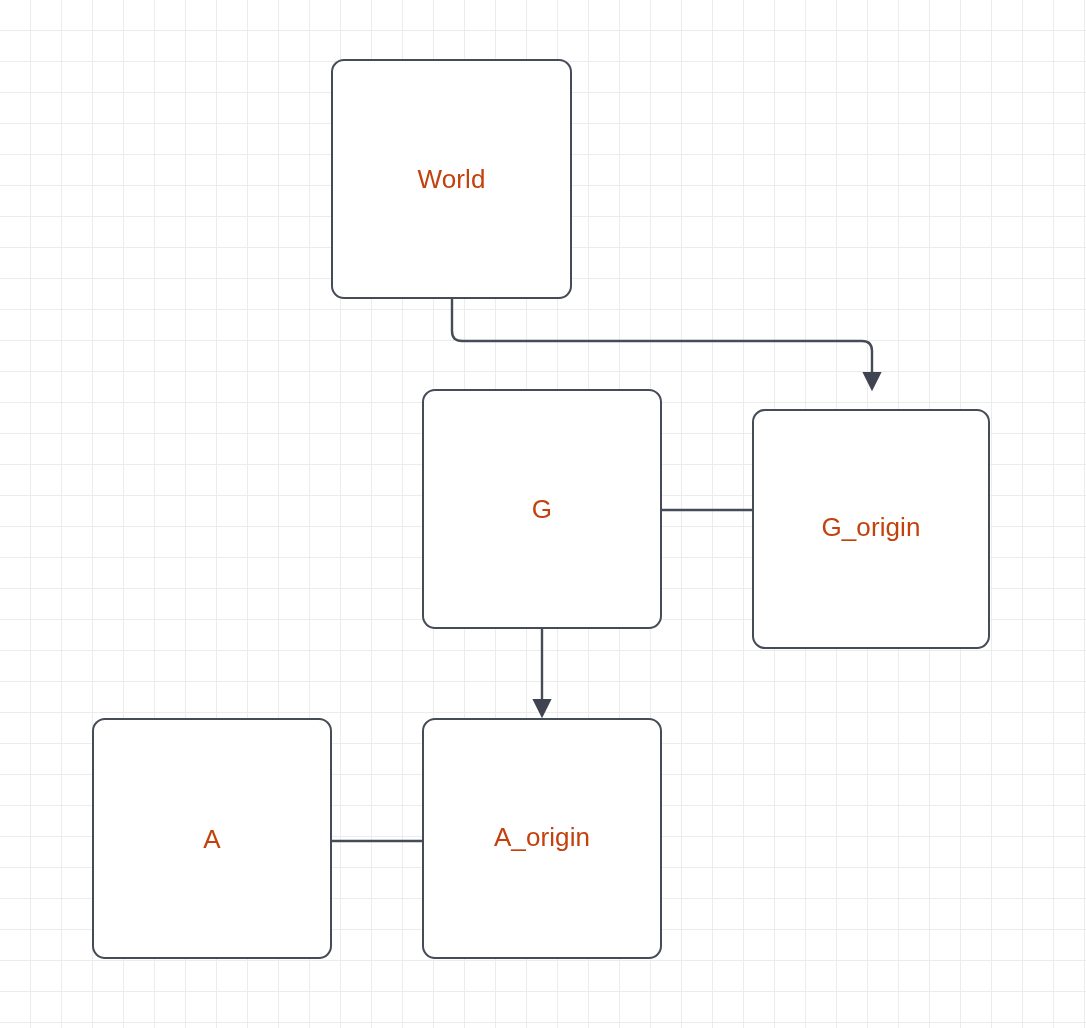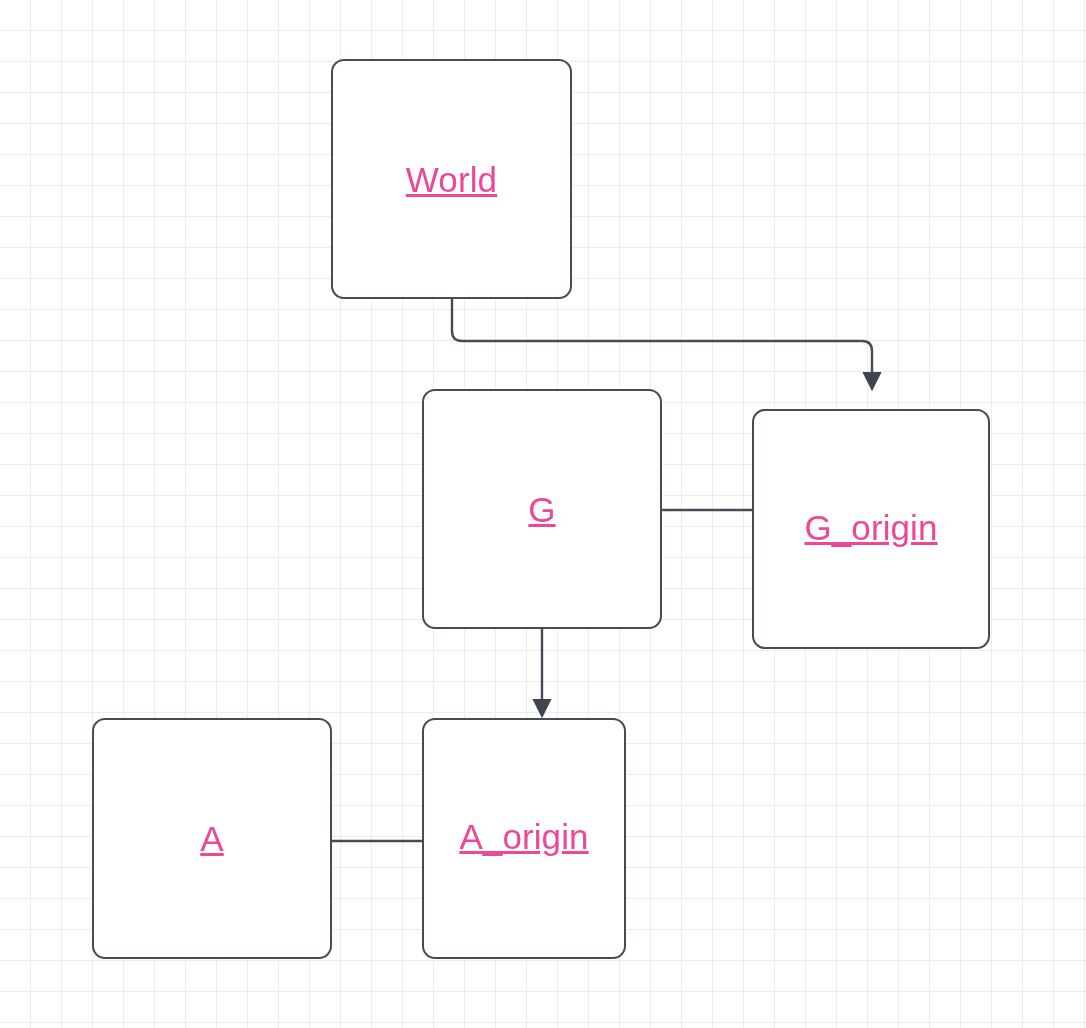--- a/index.html
+++ b/index.html
@@ -45,33 +45,32 @@
     background: #ffffff;
     border: 2px solid #454b57;
     border-radius: 13px;
     display: flex;
     align-items: center;
     justify-content: center;
     z-index: 2;
   }
   .node-label {
     font-family: "Liberation Sans", sans-serif;
-    font-size: 35px;
+    font-size: 26px;
     line-height: 1;
-    color: #ec4899;
+    color: #c2410c;
     letter-spacing: 0.1px;
     white-space: nowrap;
     user-select: none;
-    text-decoration: underline;
   }
   .node-world  { left: 331px; top: 59px;  width: 241px; height: 240px; }
   .node-g      { left: 422px; top: 389px; width: 240px; height: 240px; }
   .node-gorig  { left: 752px; top: 409px; width: 238px; height: 240px; }
   .node-a      { left: 92px;  top: 718px; width: 240px; height: 241px; }
-  .node-aorig  { left: 422px; top: 718px; width: 204px; height: 241px; }
+  .node-aorig  { left: 422px; top: 718px; width: 240px; height: 241px; }
   .node-gorig .node-label,
   .node-aorig .node-label { transform: translateY(-2px); }
 </style>
 </head>
 <body>
 
 <div id="canvas">
 
   <svg id="edge-layer" viewBox="0 0 1086 1028" width="1086" height="1028">
     <defs>

